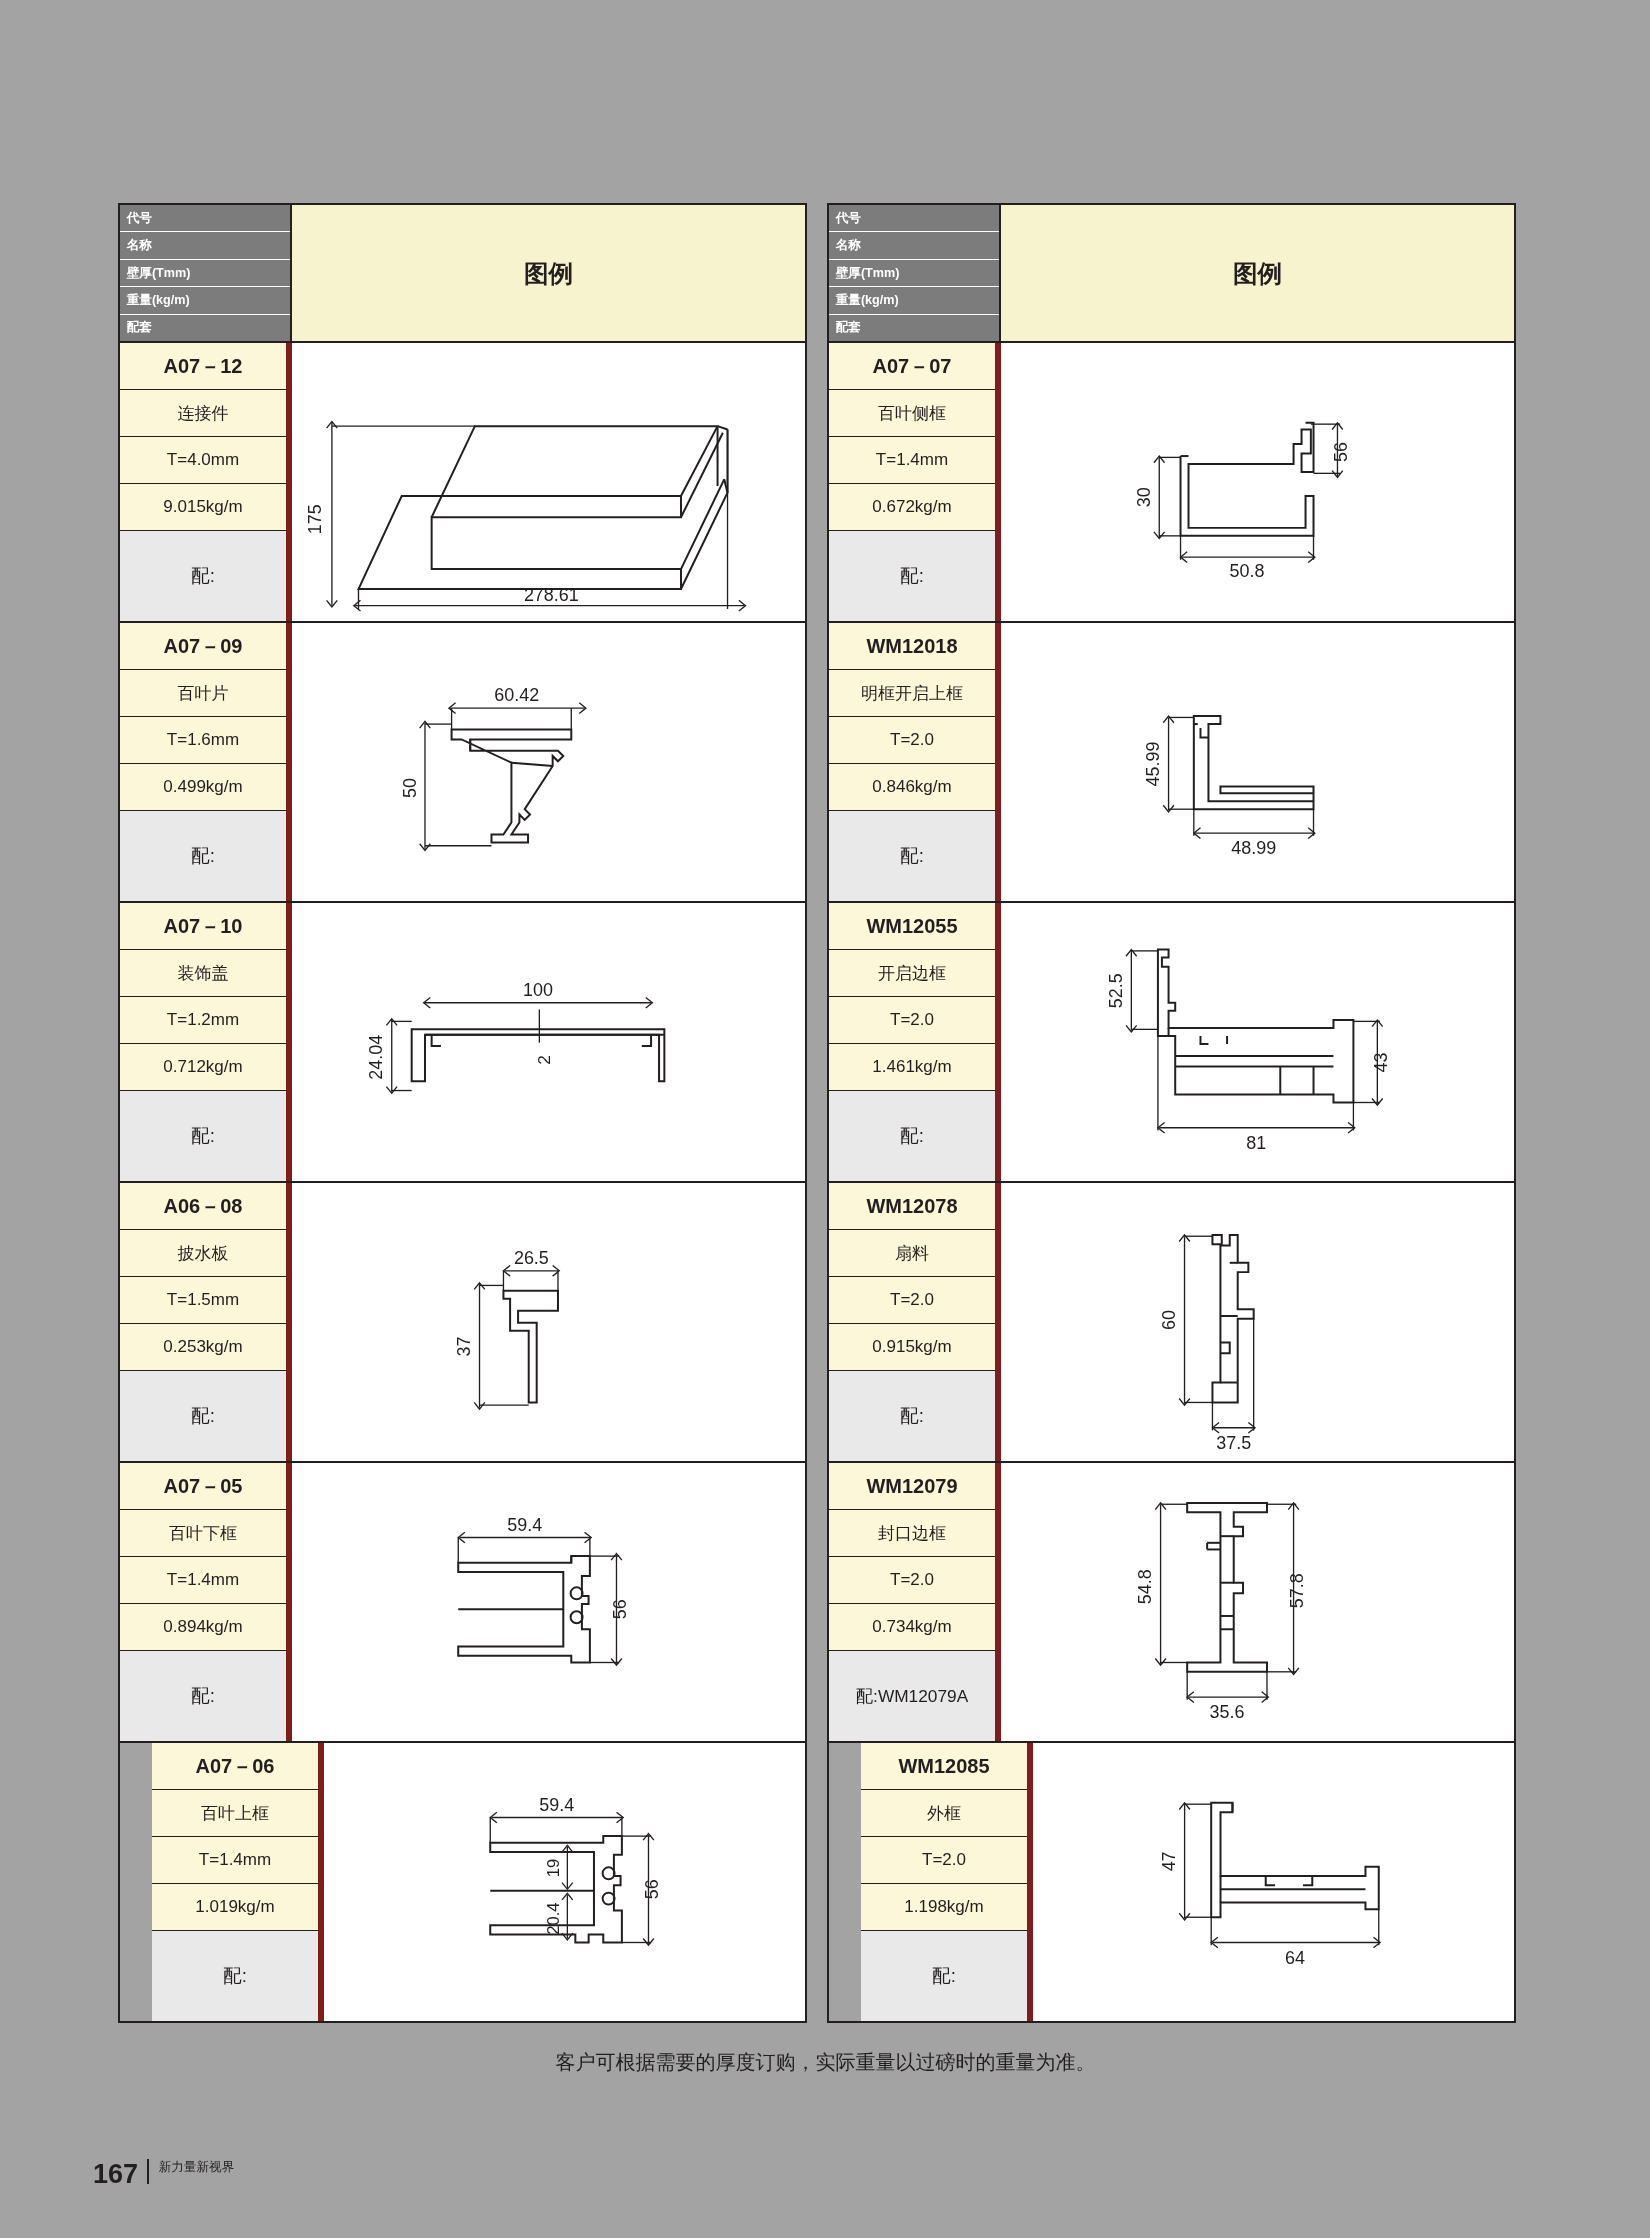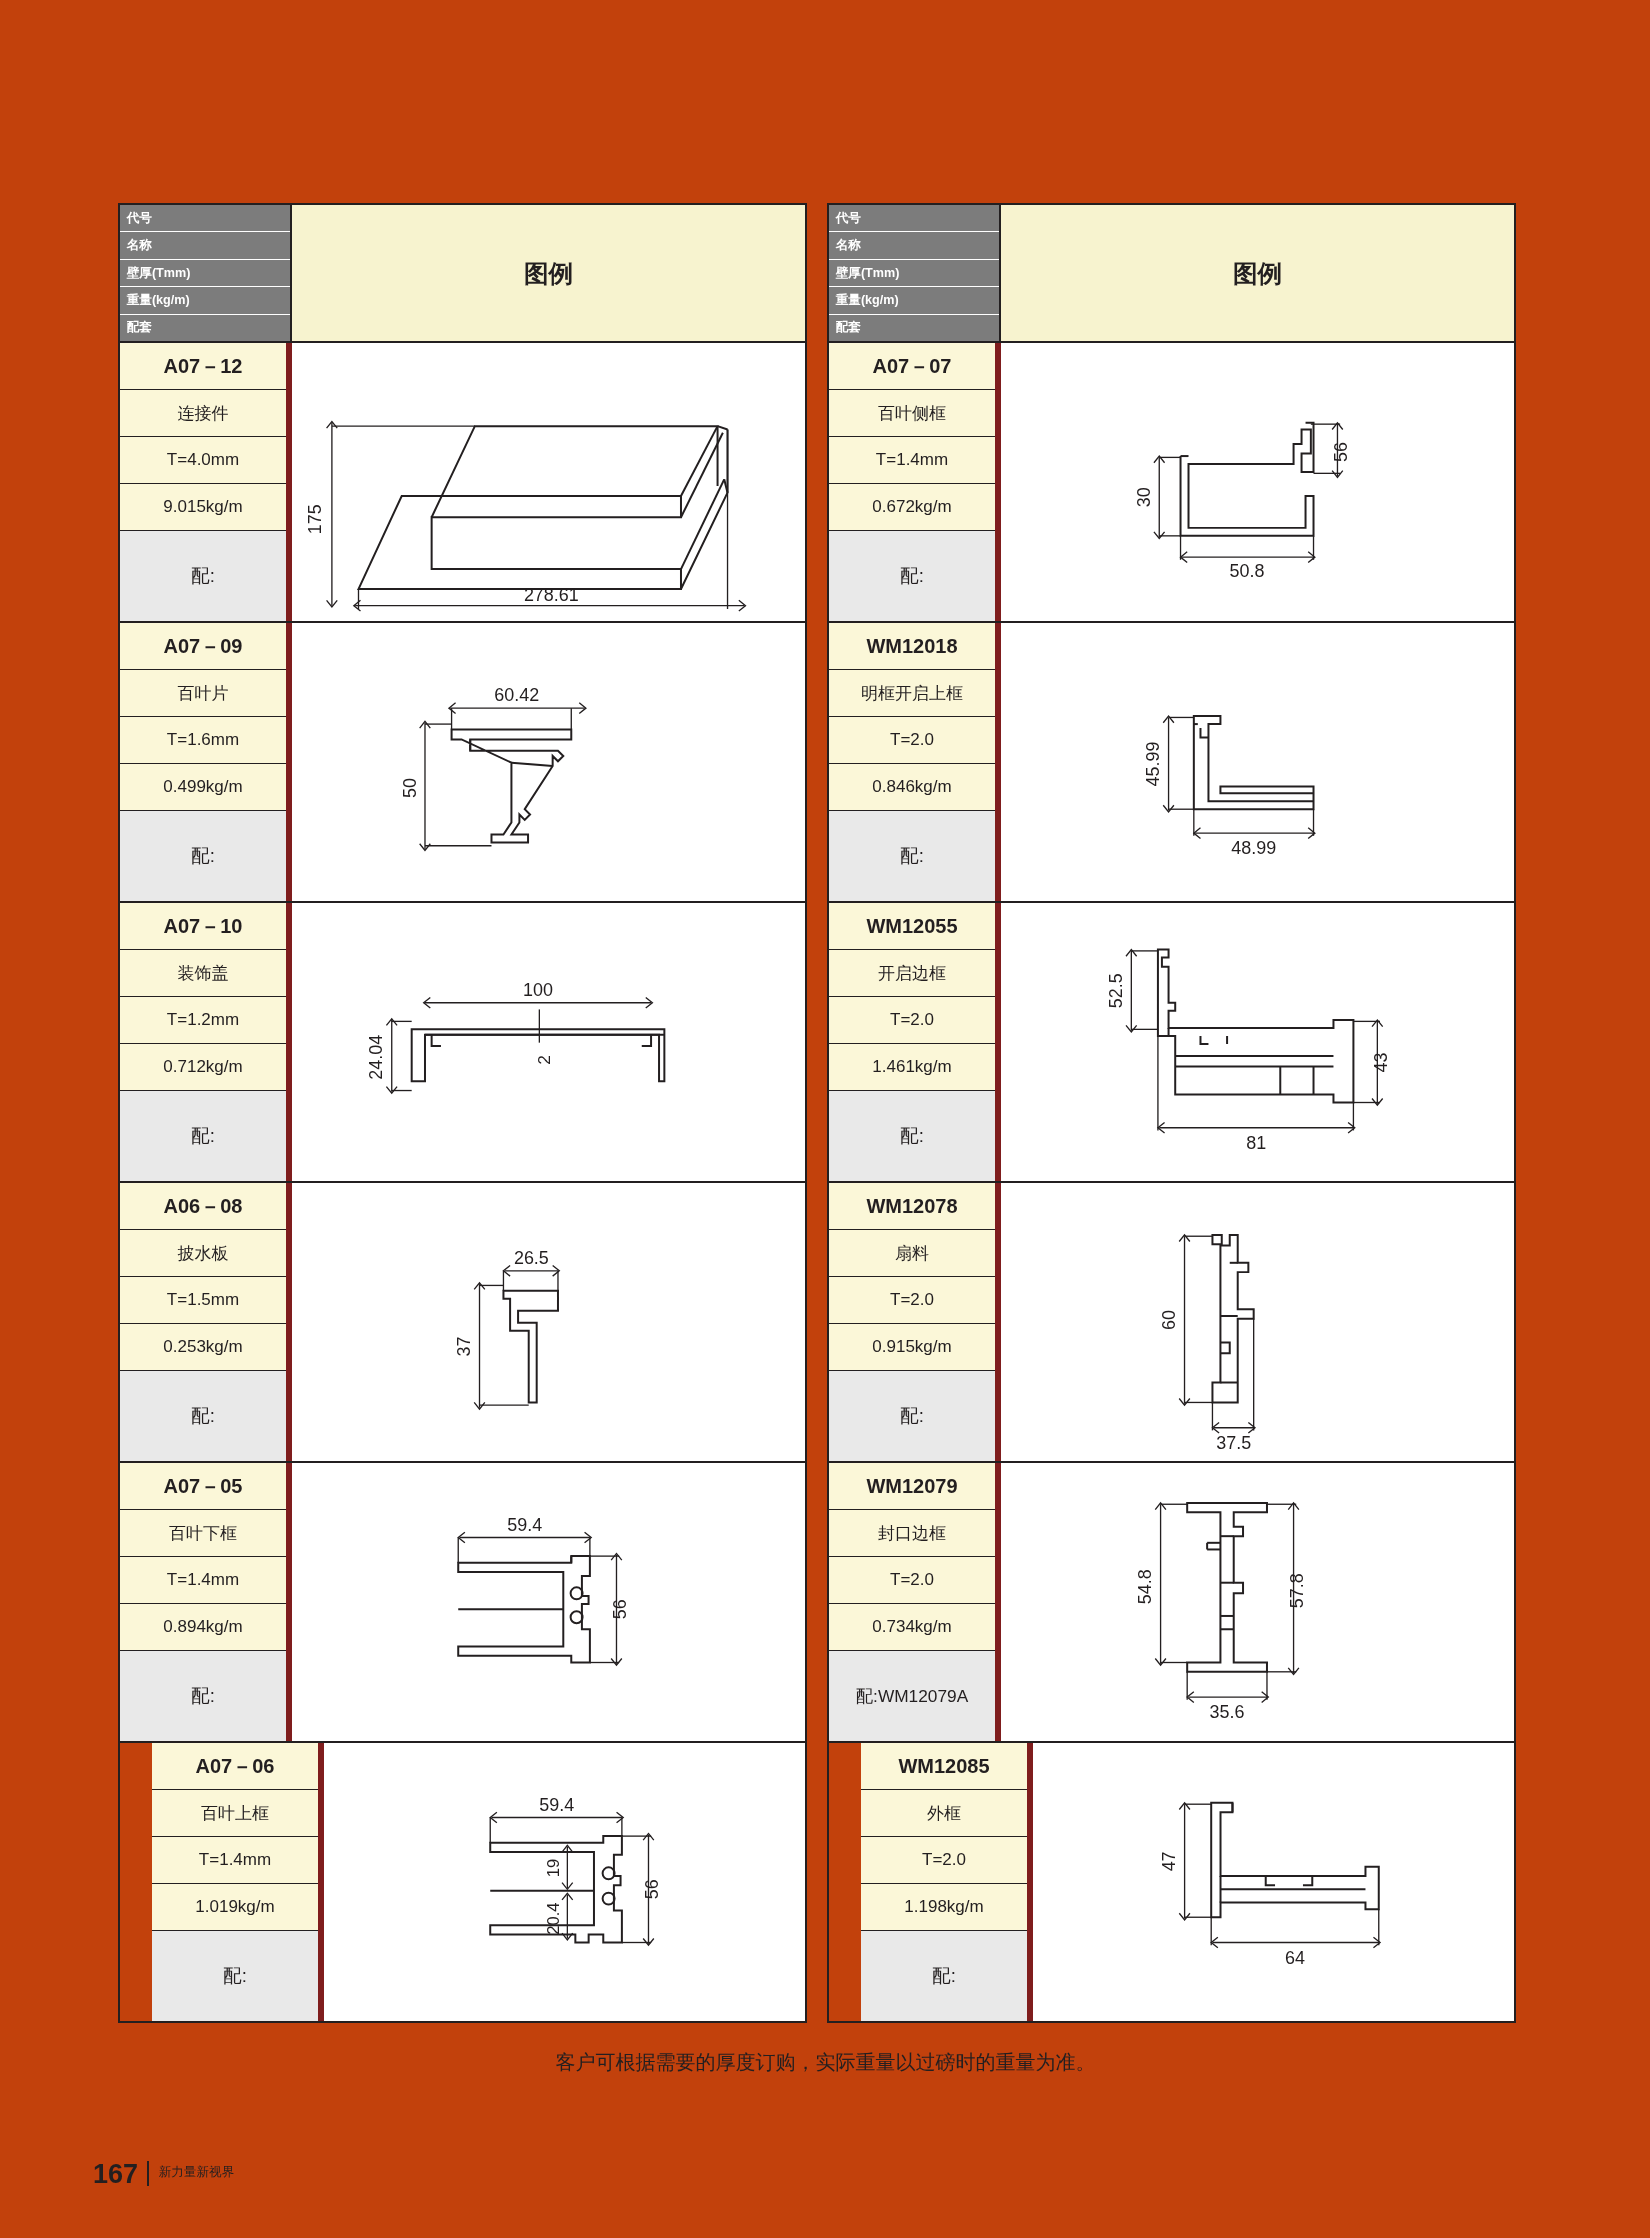--- a/index.html
+++ b/index.html
@@ -6,21 +6,21 @@
   body{
     width:1651px;height:2239px;
     font-family:"Liberation Sans", sans-serif;
     color:#111;
     position:relative;
   }
   .page{
     position:absolute;
     left:0;top:0;
     width:1651px;height:2239px;
-    background:#c2410c;
+    background:#a3a3a3;
   }
   .catalog{
     position:absolute;
     left:118px;
     top:203px;
     width:1417px;
     display:flex;
     gap:0px;
   }
   .col{
@@ -129,21 +129,21 @@
     text-align:center;
     font-size:20px;
     line-height:32px;
     color:#231f20;
   }
   .pagefoot{
     position:absolute;
     left:93px;
     top:2159px;
     display:flex;
-    align-items:center;
+    align-items:flex-start;
     gap:9.3px;
   }
   .pagenum{
     font-size:27px;
     font-weight:bold;
     color:#231f20;
   }
   .footrule{
     width:2px;height:25px;background:#231f20;margin-bottom:2px;
   }

